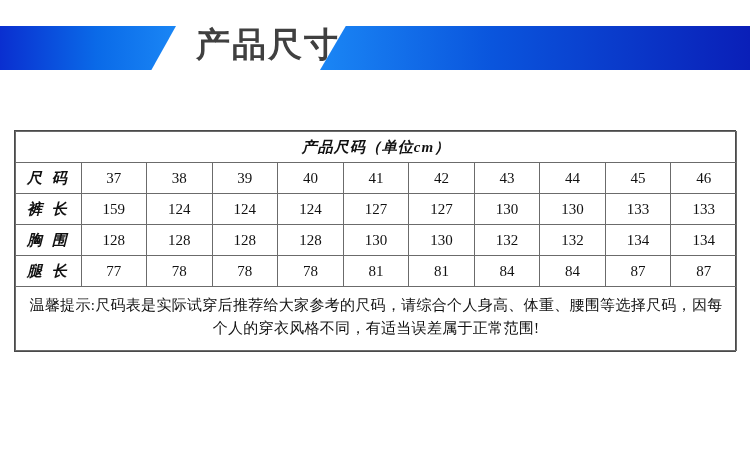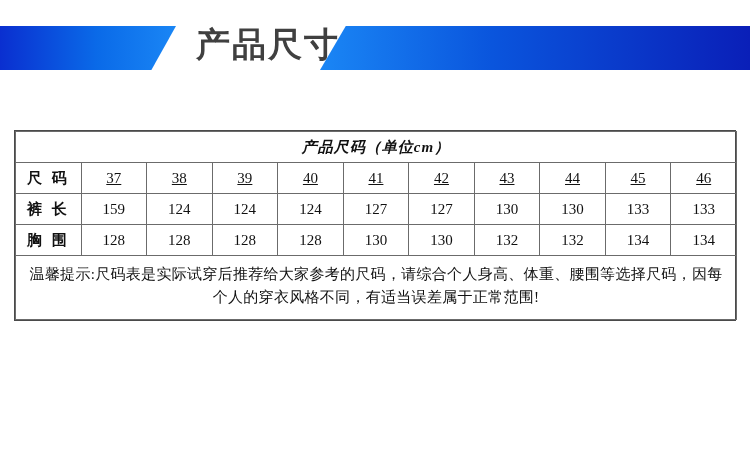--- a/index.html
+++ b/index.html
@@ -75,24 +75,24 @@
     font-weight: bold;
     font-style: italic;
     letter-spacing: 1px;
     height: 40px;
   }
   td.row-head {
     font-weight: bold;
     font-size: 16px;
     letter-spacing: 3px;
     width: 78px;
+    font-style: italic;
   }
   td.col-head {
     font-size: 15px;
-    text-decoration: underline;
   }
   td.data {
     font-size: 15px;
   }
   td.note-cell {
     text-align: left;
     font-size: 15.5px;
     line-height: 1.55;
     padding: 7px 10px 9px 10px;
     height: auto;
@@ -152,19 +152,32 @@
         <td class="data">128</td>
         <td class="data">130</td>
         <td class="data">130</td>
         <td class="data">132</td>
         <td class="data">132</td>
         <td class="data">134</td>
         <td class="data">134</td>
       </tr>
 
 
+      <tr>
+        <td class="row-head">腿 长</td>
+        <td class="data">77</td>
+        <td class="data">78</td>
+        <td class="data">78</td>
+        <td class="data">78</td>
+        <td class="data">81</td>
+        <td class="data">81</td>
+        <td class="data">84</td>
+        <td class="data">84</td>
+        <td class="data">87</td>
+        <td class="data">87</td>
+      </tr>
 
       <tr>
         <td class="note-cell" colspan="11">温馨提示:尺码表是实际试穿后推荐给大家参考的尺码，请综合个人身高、体重、腰围等选择尺码，因每个人的穿衣风格不同，有适当误差属于正常范围!</td>
       </tr>
     </tbody>
   </table>
 </div>
 
 </body></html>

